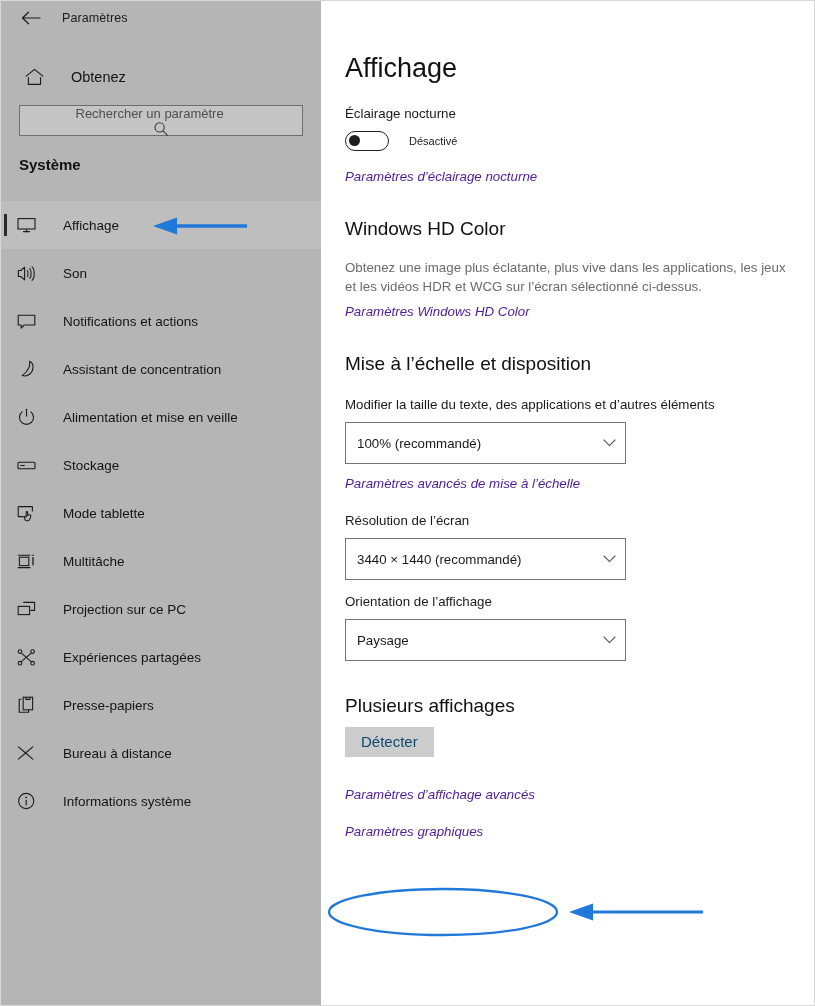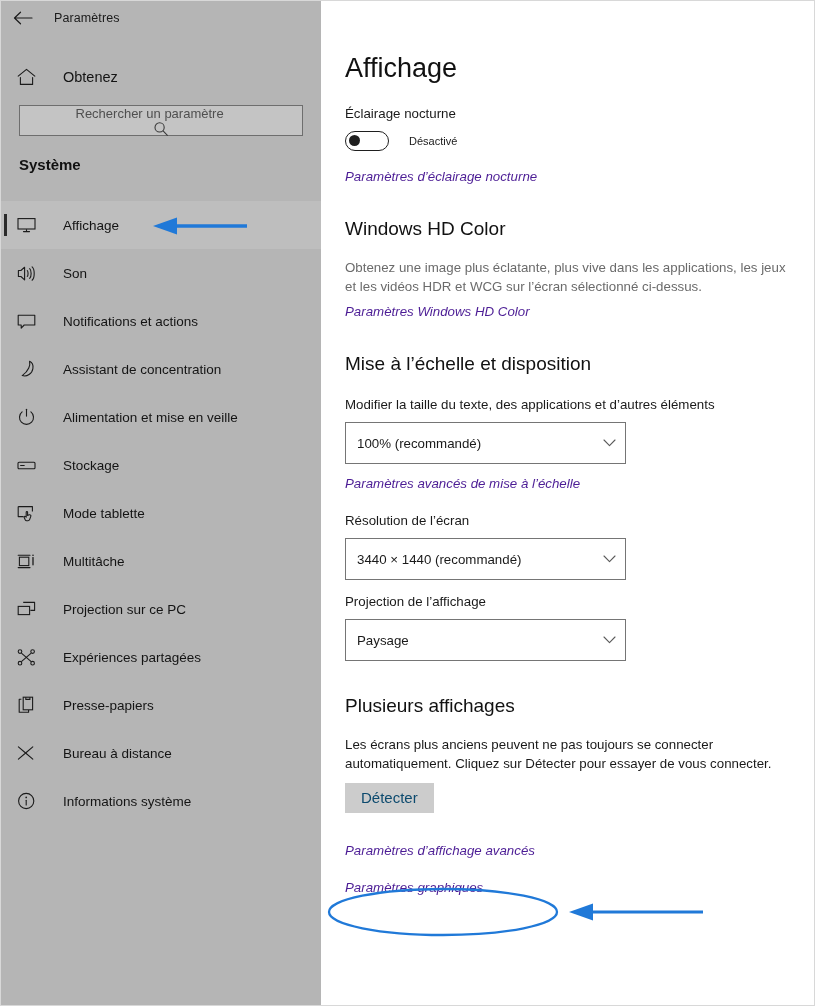--- a/index.html
+++ b/index.html
@@ -23,20 +23,21 @@
 
   
   .sidebar {
     position: absolute;
     left: 0;
     top: 0;
     width: 320px;
     height: 1006px;
     background: #b5b5b5;
     box-sizing: border-box;
+    padding-left: 8px;
   }
   .titlebar {
     height: 34px;
     display: flex;
     align-items: center;
   }
   .back-btn {
     width: 44px;
     height: 32px;
     display: flex;
@@ -497,35 +498,34 @@
     <div class="mt22 lbl">Résolution de l’écran</div>
     <div class="combo mt10">
       <span class="combo-val">3440 × 1440 (recommandé)</span>
       <span class="combo-chev">
         <svg width="13" height="8" viewBox="0 0 13 8" fill="none" aria-hidden="true">
           <path d="M1 1L6.5 6.6L12 1" stroke="#5a5a5a" stroke-width="1.1" stroke-linecap="round" stroke-linejoin="round"></path>
         </svg>
       </span>
     </div>
 
-    <div class="mt14 lbl">Projection de l’affichage</div>
+    <div class="mt14 lbl">Orientation de l’affichage</div>
     <div class="combo mt10">
       <span class="combo-val">Paysage</span>
       <span class="combo-chev">
         <svg width="13" height="8" viewBox="0 0 13 8" fill="none" aria-hidden="true">
           <path d="M1 1L6.5 6.6L12 1" stroke="#5a5a5a" stroke-width="1.1" stroke-linecap="round" stroke-linejoin="round"></path>
         </svg>
       </span>
     </div>
 
     
     <div class="mt34">
       <h2 class="group">Plusieurs affichages</h2>
     </div>
-    <div class="mt18 lbl" style="line-height:19px;">Les écrans plus anciens peuvent ne pas toujours se connecter automatiquement. Cliquez sur Détecter pour essayer de vous connecter.</div>
     <button class="btn mt10">Détecter</button>
     <div class="mt30 link">Paramètres d’affichage avancés</div>
     <div class="mt22 link">Paramètres graphiques</div>
 
   </div>
 
   <div class="anno" style="left:150px; top:211px;">
     <svg width="100" height="28" viewBox="0 0 100 28" aria-hidden="true">
       <path d="M2 14 L26 5.5 L26 22.5 Z" fill="#2079d8"></path>
       <path d="M25 14 H96" stroke="#2079d8" stroke-width="3.6" stroke-linecap="butt"></path>

